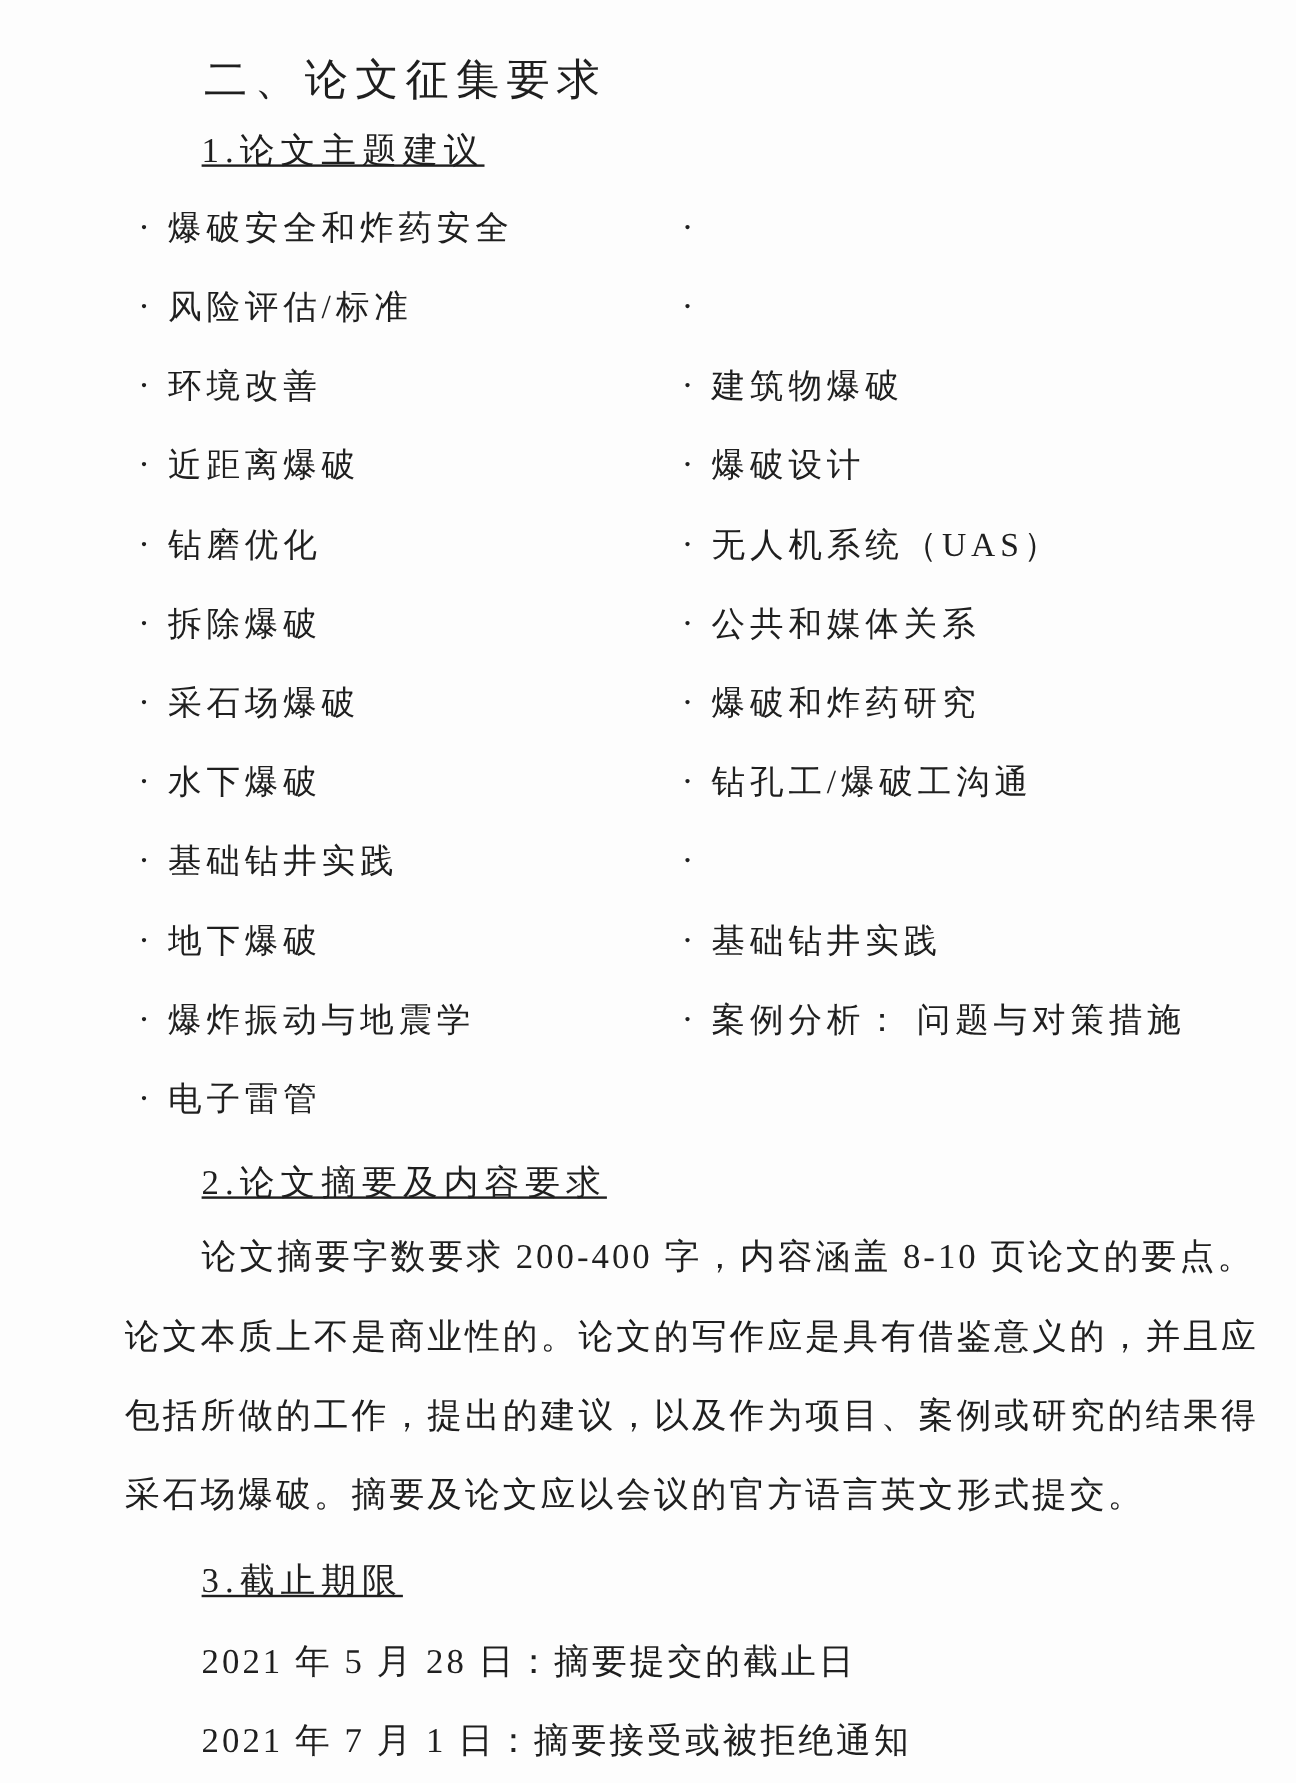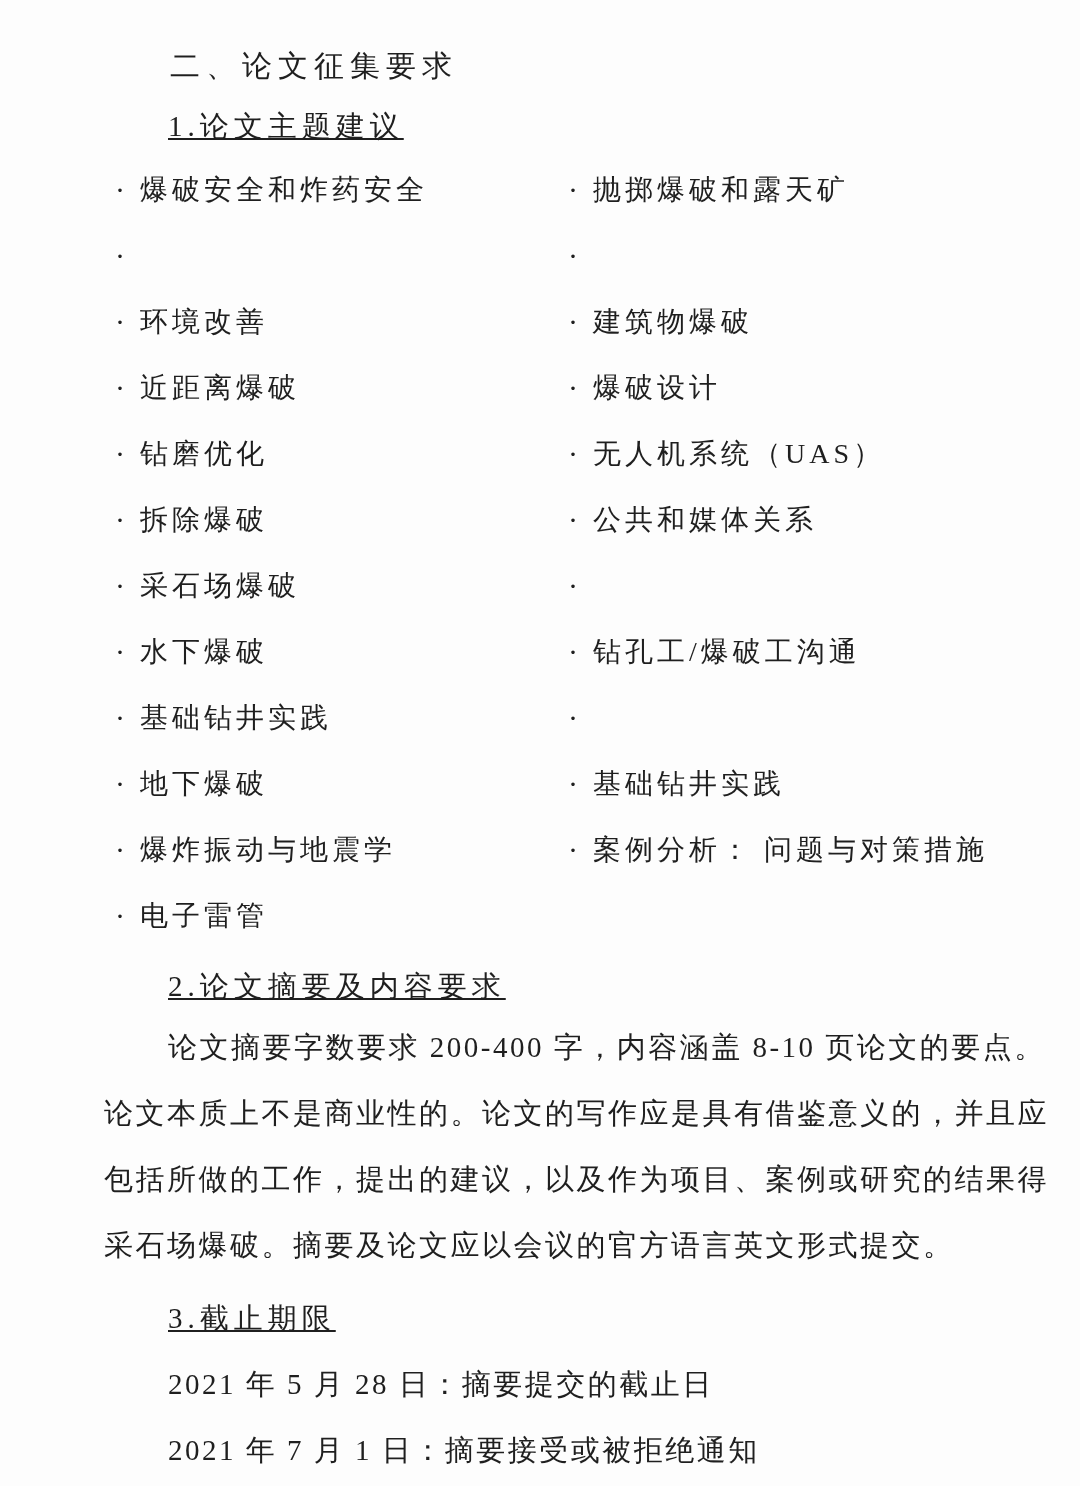--- a/index.html
+++ b/index.html
@@ -14,21 +14,21 @@
     position: relative;
     width: 1080px;
     height: 1486px;
     background: #fdfdfd;
     overflow: hidden;
   }
   .abs { position: absolute; }
 
   .section-title {
     left: 170px; top: 46px;
-    font-size: 30px;
+    font-size: 36px;
     letter-spacing: 6px;
     height: 40px; line-height: 40px;
     white-space: nowrap;
   }
   .sub-title {
     font-size: 29px;
     letter-spacing: 5px;
     height: 40px; line-height: 40px;
     white-space: nowrap;
     text-decoration: underline;
@@ -95,20 +95,21 @@
 
   <div class="abs sub-title t1">1.论文主题建议</div>
 
   <div class="abs topics-col left">
     <div class="topic-item">
       <span class="bullet">·</span>
       <span>爆破安全和炸药安全</span>
     </div>
     <div class="topic-item">
       <span class="bullet">·</span>
+      <span>风险评估/标准</span>
     </div>
     <div class="topic-item">
       <span class="bullet">·</span>
       <span>环境改善</span>
     </div>
     <div class="topic-item">
       <span class="bullet">·</span>
       <span>近距离爆破</span>
     </div>
     <div class="topic-item">
@@ -141,21 +142,20 @@
     </div>
     <div class="topic-item">
       <span class="bullet">·</span>
       <span>电子雷管</span>
     </div>
   </div>
 
   <div class="abs topics-col right">
     <div class="topic-item">
       <span class="bullet">·</span>
-      <span>抛掷爆破和露天矿</span>
     </div>
     <div class="topic-item">
       <span class="bullet">·</span>
     </div>
     <div class="topic-item">
       <span class="bullet">·</span>
       <span>建筑物爆破</span>
     </div>
     <div class="topic-item">
       <span class="bullet">·</span>
@@ -164,20 +164,21 @@
     <div class="topic-item">
       <span class="bullet">·</span>
       <span>无人机系统（UAS）</span>
     </div>
     <div class="topic-item">
       <span class="bullet">·</span>
       <span>公共和媒体关系</span>
     </div>
     <div class="topic-item">
       <span class="bullet">·</span>
+      <span>爆破和炸药研究</span>
     </div>
     <div class="topic-item">
       <span class="bullet">·</span>
       <span>钻孔工/爆破工沟通</span>
     </div>
     <div class="topic-item">
       <span class="bullet">·</span>
     </div>
     <div class="topic-item">
       <span class="bullet">·</span>

